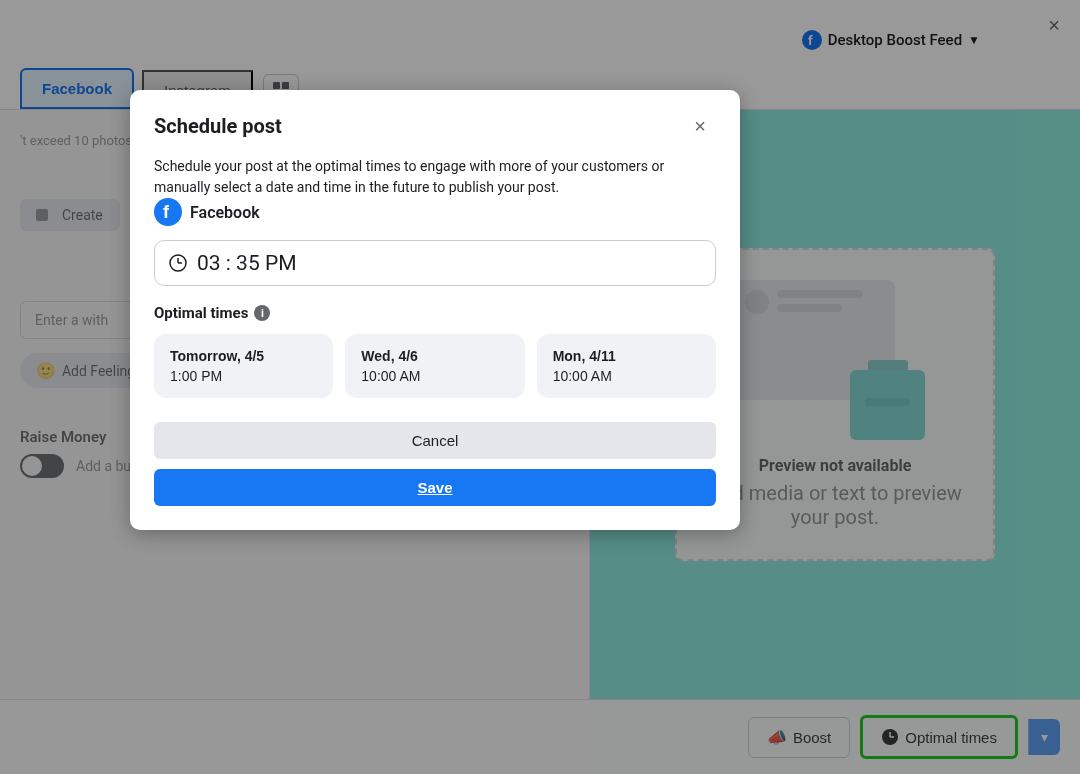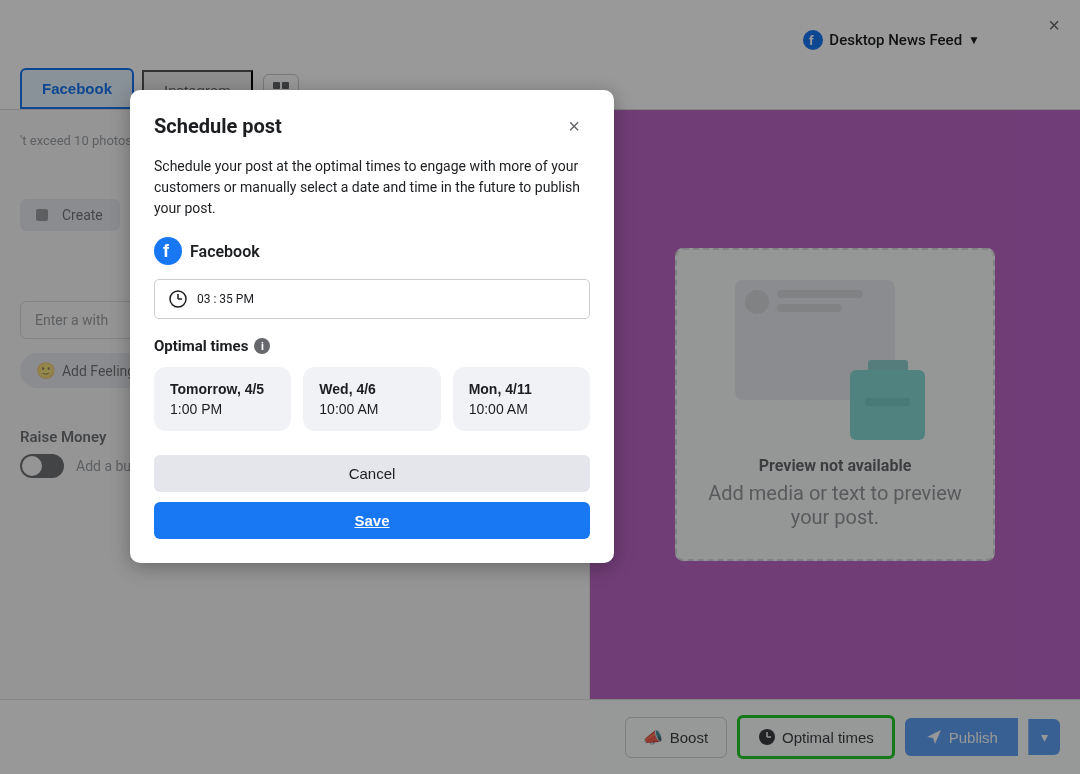--- a/index.html
+++ b/index.html
@@ -187,21 +187,21 @@
       display: flex;
       align-items: flex-start;
       justify-content: flex-start;
       padding-top: 90px;
       padding-left: 130px;
     }
 
     .modal {
       background: #fff;
       border-radius: 10px;
-      width: 484px;
+      width: 610px;
       padding: 20px 24px 24px;
       box-shadow: 0 4px 20px rgba(0,0,0,0.3);
       position: relative;
     }
 
     .modal-header {
       display: flex;
       align-items: center;
       justify-content: space-between;
       margin-bottom: 14px;
@@ -224,21 +224,20 @@
       display: flex;
       align-items: center;
       justify-content: center;
       border-radius: 50%;
     }
 
     .modal-desc {
       font-size: 14px;
       color: #1c1e21;
       line-height: 1.5;
-      margin-bottom: 18px;
     }
 
     .modal-platform {
       display: flex;
       align-items: center;
       gap: 8px;
       margin-bottom: 14px;
     }
 
     .fb-icon {
@@ -267,23 +266,23 @@
       color: #1c1e21;
       display: flex;
       align-items: center;
       gap: 10px;
       cursor: pointer;
     }
 
     .time-field {
       flex: 1;
       border: 1px solid #ccc;
-      border-radius: 5px;
+      border-radius: 10px;
       padding: 10px 14px;
-      font-size: 12px;
+      font-size: 21px;
       color: #1c1e21;
       display: flex;
       align-items: center;
       gap: 10px;
       cursor: pointer;
     }
 
     .optimal-times-label {
       font-size: 15px;
       font-weight: 700;
@@ -394,21 +393,21 @@
       <rect x="10" y="1" width="7" height="7" rx="1" fill="#65676b"></rect>
       <rect x="1" y="10" width="7" height="7" rx="1" fill="#65676b"></rect>
       <rect x="10" y="10" width="7" height="7" rx="1" fill="#65676b"></rect>
     </svg>
   </button>
   <div class="top-right">
     <svg width="20" height="20" viewBox="0 0 20 20">
       <circle cx="10" cy="10" r="10" fill="#1877f2"></circle>
       <text x="6" y="15" font-size="13" fill="white" font-weight="bold">f</text>
     </svg>
-    <span>Desktop News Feed</span>
+    <span>Desktop Boost Feed</span>
     <span class="chevron-down">▼</span>
   </div>
   <button class="close-x">×</button>
 </div>
 
 <div class="left-panel">
   <span style="font-size:13px;color:#65676b;">'t exceed 10 photos.</span>
   <div style="margin-top:50px;display:flex;align-items:center;gap:12px;background:#e4e6eb;border-radius:6px;padding:8px 14px;width:100px;">
     <svg width="16" height="16" viewBox="0 0 16 16">
         <rect x="2" y="2" width="12" height="12" rx="2" fill="#65676b"></rect>
@@ -428,21 +427,21 @@
       <div style="display:flex;align-items:center;gap:12px;">
         <div class="toggle-off">
           <div class="toggle-circle"></div>
         </div>
         <span style="font-size:14px;color:#65676b;">Add a button to your post to raise money for a nonprofit.</span>
       </div>
     </div>
   </div>
 </div>
 
-<div style="position:absolute;top:110px;left:590px;right:0;bottom:75px;background:#a21caf;display:flex;flex-direction:column;align-items:center;justify-content:center;opacity:0.65;">
+<div style="position:absolute;top:110px;left:590px;right:0;bottom:75px;background:#5eead4;display:flex;flex-direction:column;align-items:center;justify-content:center;opacity:0.65;">
   <div style="border:2px dashed #ccc;border-radius:8px;width:320px;padding:30px;display:flex;flex-direction:column;align-items:center;background:#fff;">
 
     <div style="position:relative;width:200px;height:160px;margin-bottom:16px;">
 
       <div style="width:160px;height:120px;background:#e4e6eb;border-radius:8px;position:absolute;top:0;left:0;display:flex;align-items:flex-start;padding:10px;">
         <div style="width:24px;height:24px;border-radius:50%;background:#ccc;margin-right:8px;"></div>
         <div style="flex:1;">
           <div style="height:8px;background:#ccc;border-radius:4px;margin-bottom:6px;width:80%;"></div>
           <div style="height:8px;background:#ccc;border-radius:4px;width:60%;"></div>
         </div>
@@ -466,26 +465,20 @@
     <span>Boost</span>
   </button>
   <button class="optimal-btn">
     <svg width="18" height="18" viewBox="0 0 18 18">
       <circle cx="9" cy="9" r="8" fill="#1c1e21"></circle>
       <line x1="9" y1="9" x2="9" y2="4" stroke="white" stroke-width="1.5"></line>
       <line x1="9" y1="9" x2="13" y2="9" stroke="white" stroke-width="1.5"></line>
     </svg>
     <span>Optimal times</span>
   </button>
-  <button class="publish-btn">
-    <svg width="18" height="18" viewBox="0 0 18 18">
-      <path d="M2 9 L16 2 L10 16 L8 10 Z" fill="white"></path>
-    </svg>
-    <span>Publish</span>
-  </button>
   <button class="publish-arrow">
     <span>▾</span>
   </button>
 </div>
 
 <div class="modal-overlay">
   <div class="modal">
 
     <div class="modal-header">
       <span class="modal-title">Schedule post</span>

